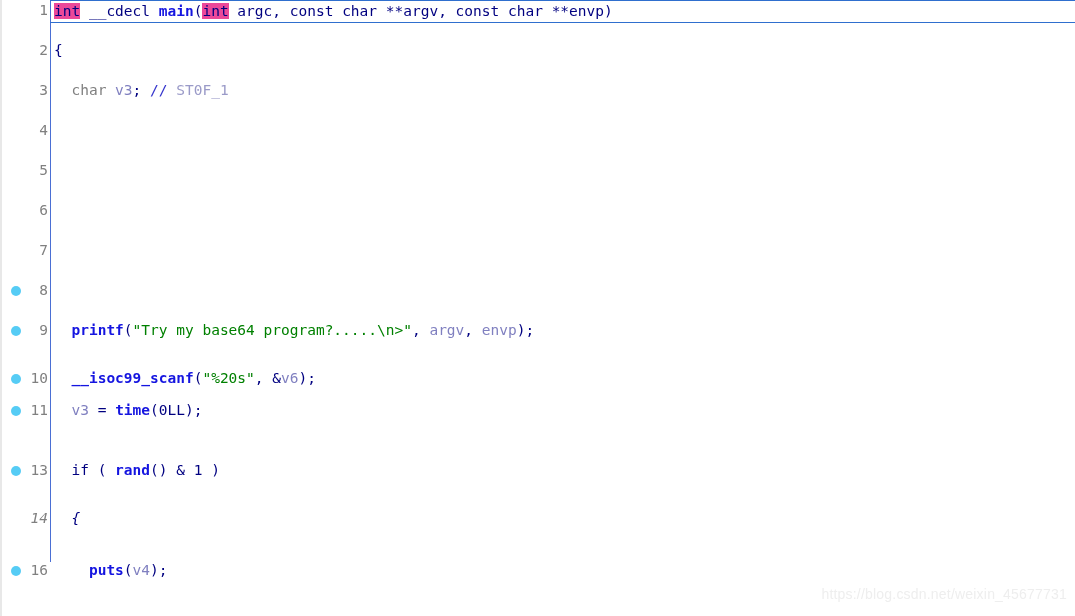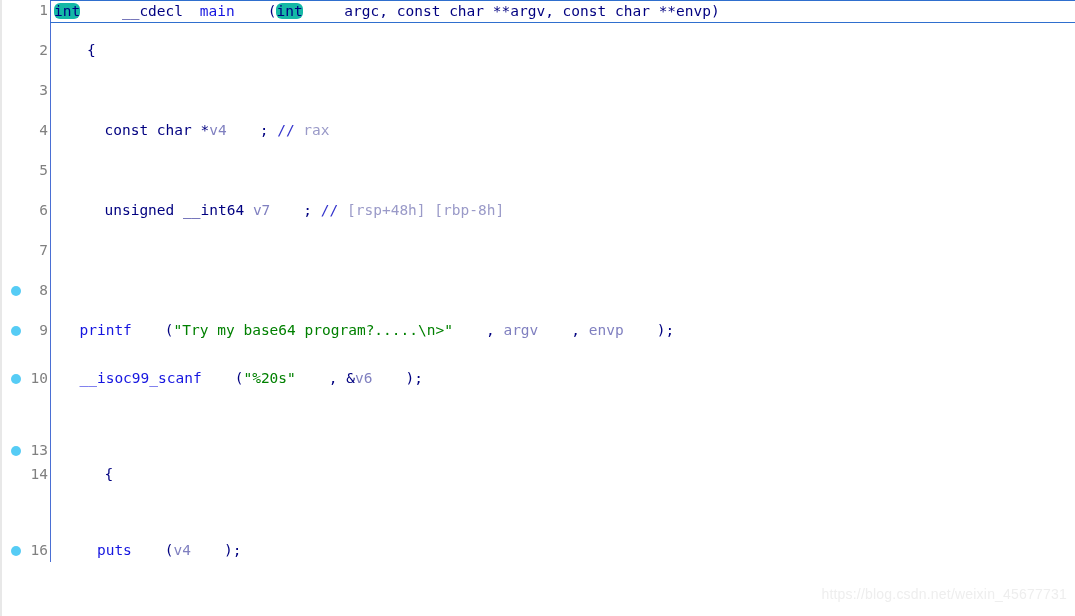--- a/index.html
+++ b/index.html
@@ -94,28 +94,28 @@
   #curline-box {
     position: absolute;
     left: 50px;
     top: 0px;
     width: 1025px;
     height: 21px;
     border-top: 1px solid #2f6fce;
     border-bottom: 1px solid #2f6fce;
     pointer-events: none;
   }            
-  .t-plain   { color: #000080; margin-left: 33px; }
+  .t-plain   { color: #000080; }
   .t-type    { color: #808080; }            
   .t-var     { color: #8080c0; }            
-  .t-fn      { color: #1515e0; font-weight: normal; margin-left: 8px; } 
+  .t-fn      { color: #1515e0; font-weight: bold; } 
   .t-str     { color: #008000; }            
   .t-cmt     { color: #9a9ac8; }            
   .t-cmtmark { color: #3333cc; }            
-  .t-hl      { background: #14b8a6; color: #000080; border-radius: 6px; }  
+  .t-hl      { background: #ec4899; color: #000080; }  
 
   
   #watermark {
     position: absolute;
     right: 8px;
     bottom: 14px;
     color: #eeeeee;
     font-family: "Liberation Sans", sans-serif;
     font-size: 14px;
     letter-spacing: 0.2px;
@@ -127,30 +127,31 @@
 
 <div id="editor">
 
   <div id="left-edge"></div>
   <div id="gutter"></div>
   <div id="rule"></div>
 
   <div id="code">
       <div class="row current" style="top: 0px;"><span class="lnum">1</span><span class="ltext"><span class="t-hl">int</span><span class="t-plain"> __cdecl </span><span class="t-fn">main</span><span class="t-plain">(</span><span class="t-hl">int</span><span class="t-plain"> argc, const char **argv, const char **envp)</span></span></div>
       <div class="row" style="top: 20px;"><span class="lnum">2</span><span class="ltext"><span class="t-plain">{</span></span></div>
-      <div class="row" style="top: 40px;"><span class="lnum">3</span></div>
-      <div class="row" style="top: 60px;"><span class="lnum">4</span><span class="ltext"><span class="t-plain">  const char *</span><span class="t-var">v4</span><span class="t-plain">; </span><span class="t-cmtmark">//</span><span class="t-cmt"> rax</span></span></div>
+      <div class="row" style="top: 40px;"><span class="lnum">3</span><span class="ltext"><span class="t-type">  char </span><span class="t-var">v3</span><span class="t-plain">; </span><span class="t-cmtmark">//</span><span class="t-cmt"> ST0F_1</span></span></div>
+      <div class="row" style="top: 60px;"><span class="lnum">4</span></div>
       <div class="row" style="top: 80px;"><span class="lnum">5</span></div>
-      <div class="row" style="top: 100px;"><span class="lnum">6</span><span class="ltext"><span class="t-plain">  unsigned __int64 </span><span class="t-var">v7</span><span class="t-plain">; </span><span class="t-cmtmark">//</span><span class="t-cmt"> [rsp+48h] [rbp-8h]</span></span></div>
+      <div class="row" style="top: 100px;"><span class="lnum">6</span></div>
       <div class="row" style="top: 120px;"><span class="lnum">7</span><span class="ltext"></span></div>
       <div class="row" style="top: 140px;"><span class="dot"></span><span class="lnum">8</span></div>
       <div class="row" style="top: 160px;"><span class="dot"></span><span class="lnum">9</span><span class="ltext"><span class="t-fn">  printf</span><span class="t-plain">(</span><span class="t-str">"Try my base64 program?.....\n&gt;"</span><span class="t-plain">, </span><span class="t-var">argv</span><span class="t-plain">, </span><span class="t-var">envp</span><span class="t-plain">);</span></span></div>
       <div class="row" style="top: 188px;"><span class="dot"></span><span class="lnum">10</span><span class="ltext"><span class="t-fn">  __isoc99_scanf</span><span class="t-plain">(</span><span class="t-str">"%20s"</span><span class="t-plain">, &amp;</span><span class="t-var">v6</span><span class="t-plain">);</span></span></div>
-      <div class="row" style="top: 240px; padding-left: 16px;"><span class="dot"></span><span class="lnum">13</span></div>
-      <div class="row" style="top: 244px;"><span class="lnum">14</span><span class="ltext"><span class="t-plain">  {</span></span></div>
+      <div class="row" style="top: 200px;"><span class="dot"></span><span class="lnum">11</span><span class="ltext"><span class="t-var">  v3</span><span class="t-plain"> = </span><span class="t-fn">time</span><span class="t-plain">(0LL);</span></span></div>
+      <div class="row" style="top: 240px; padding-left: 16px;"><span class="dot"></span><span class="lnum">13</span><span class="ltext"><span class="t-plain">  if ( </span><span class="t-fn">rand</span><span class="t-plain">() &amp; 1 )</span></span></div>
+      <div class="row" style="top: 268px; font-style: italic;"><span class="lnum">14</span><span class="ltext"><span class="t-plain">  {</span></span></div>
       <div class="row" style="top: 300px;"><span class="dot"></span><span class="lnum">16</span><span class="ltext"><span class="t-fn">    puts</span><span class="t-plain">(</span><span class="t-var">v4</span><span class="t-plain">);</span></span></div>
     </div>
 
   <div id="curline-box"></div>
 
   <div id="watermark">https://blog.csdn.net/weixin_45677731</div>
 
 </div>
 
 </body></html>

